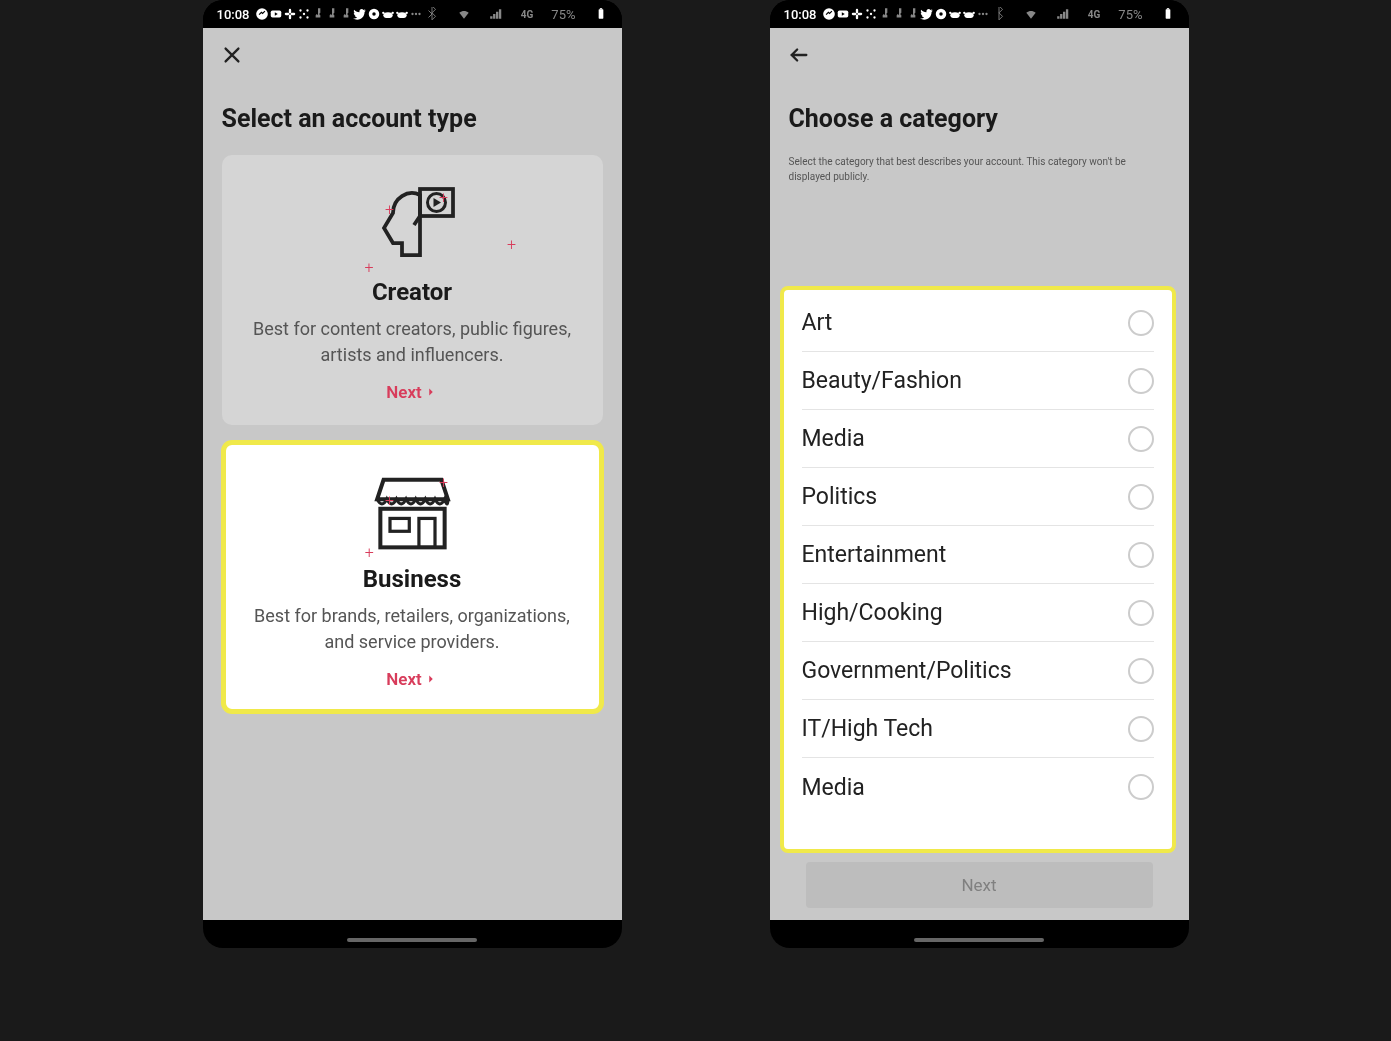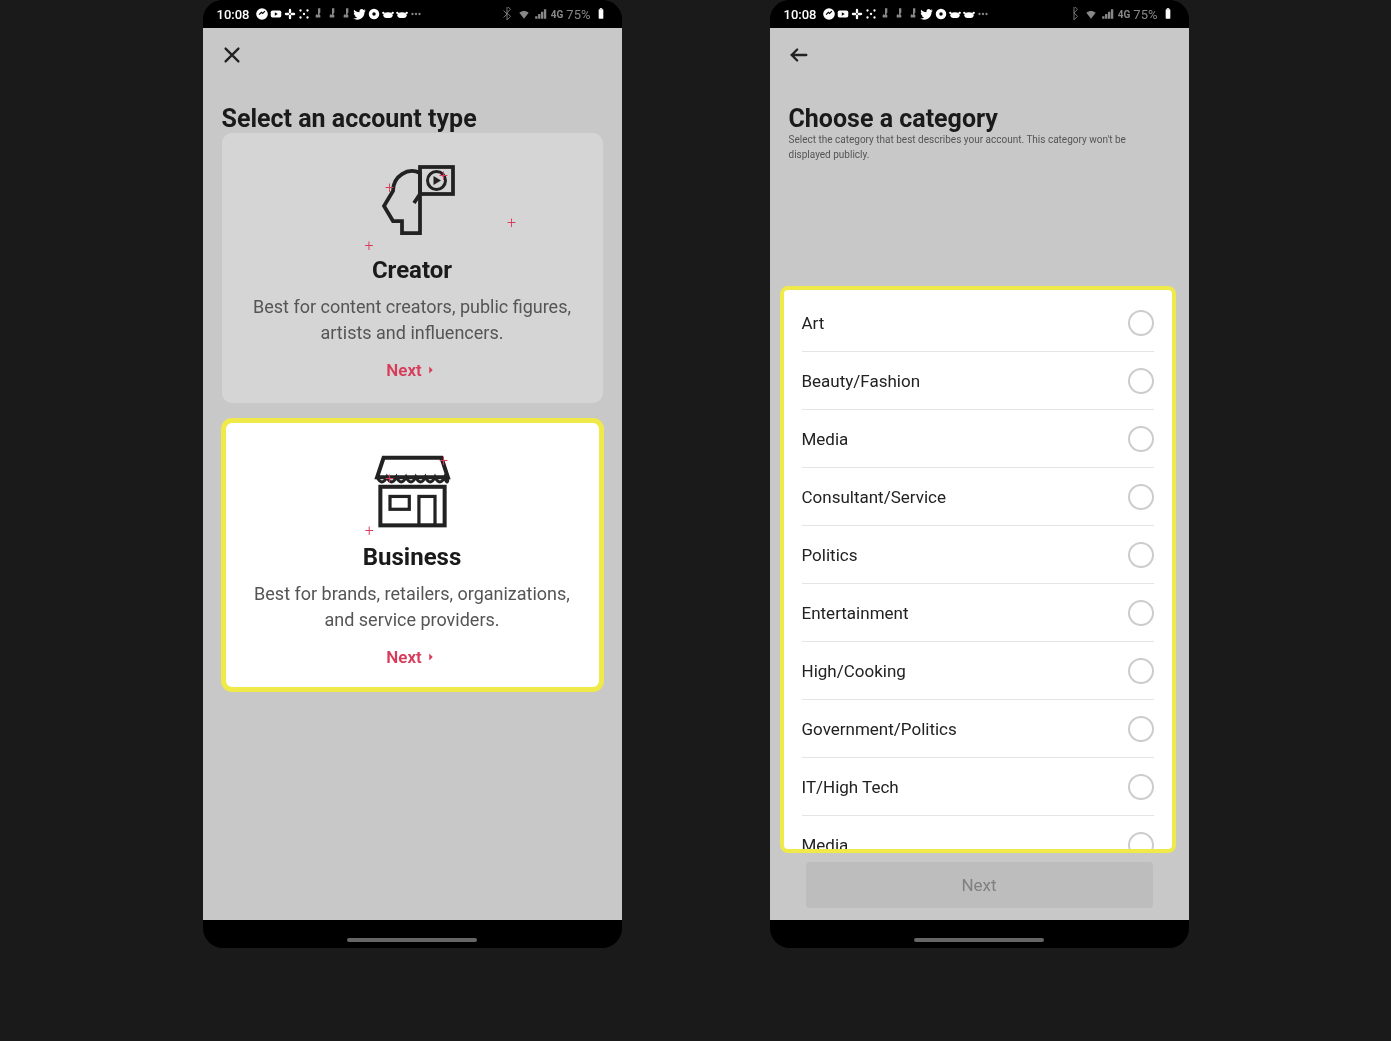--- a/index.html
+++ b/index.html
@@ -26,21 +26,21 @@
       height: 28px;
       background: #000;
       color: #fff;
       display: flex;
       align-items: center;
       justify-content: space-between;
       padding: 0 14px;
       font-size: 13px;
     }
     .status-left { display: flex; align-items: center; }
-    .status-right { display: flex; align-items: center; gap: 3px; color: #888; }
+    .status-right { display: flex; align-items: center; gap: 18px; color: #888; }
     .status-time { font-weight: 500; margin-right: 6px; }
     .status-icon { display: inline-flex; width: 14px; height: 14px; }
     .screen {
       position: absolute;
       top: 28px;
       left: 0;
       right: 0;
       bottom: 28px;
       background: #c8c8c8;
     }
@@ -53,20 +53,21 @@
       display: inline-flex;
       color: #222;
     }
     .content {
       padding: 0 19px;
     }
     .card-heading {
       font-size: 25px;
       font-weight: 700;
       color: #1a1a1a;
+      margin-bottom: 22px;
       margin-top: 18px;
     }
     .subheading {
       font-size: 10px;
       color: #555;
       line-height: 1.45;
       margin-bottom: 18px;
     }
     .card {
       background: #d5d5d5;
@@ -126,21 +127,21 @@
     }
     .cat-row {
       display: flex;
       align-items: center;
       justify-content: space-between;
       height: 58px;
       border-bottom: 1px solid #e4e4e4;
     }
     .cat-row:last-child { border-bottom: none; }
     .cat-label {
-      font-size: 17px;
+      font-size: 23px;
       color: #222;
     }
     .radio {
       width: 26px;
       height: 26px;
       border: 2px solid #ccc;
       border-radius: 50%;
     }
     .next-button {
       position: absolute;
@@ -473,24 +474,20 @@
       </div>
       <div class="cat-row">
         <span class="cat-label">Beauty/Fashion</span>
         <span class="radio"></span>
       </div>
       <div class="cat-row">
         <span class="cat-label">Media</span>
         <span class="radio"></span>
       </div>
       <div class="cat-row">
-        <span class="cat-label">Consultant/Service</span>
-        <span class="radio"></span>
-      </div>
-      <div class="cat-row">
         <span class="cat-label">Politics</span>
         <span class="radio"></span>
       </div>
       <div class="cat-row">
         <span class="cat-label">Entertainment</span>
         <span class="radio"></span>
       </div>
       <div class="cat-row">
         <span class="cat-label">High/Cooking</span>
         <span class="radio"></span>

